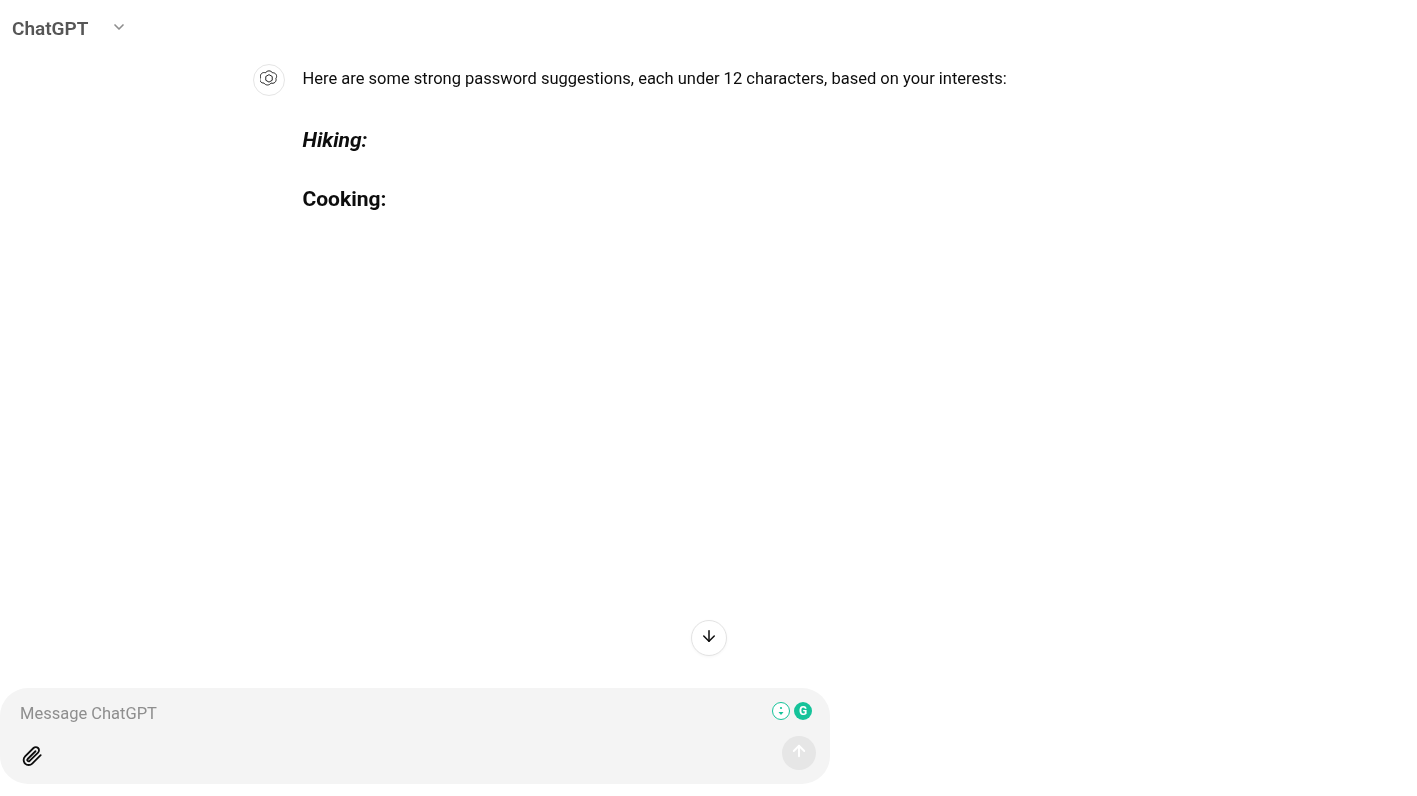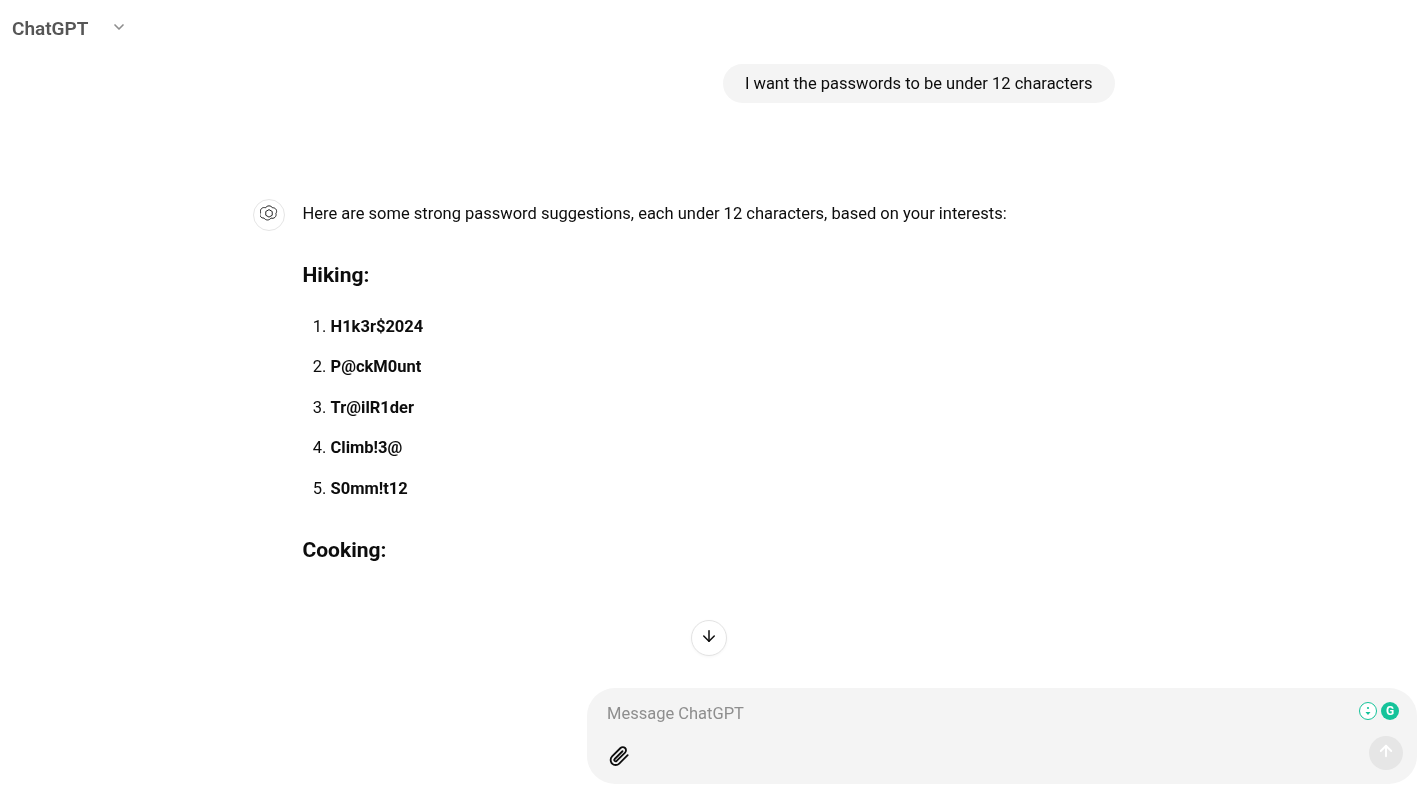--- a/index.html
+++ b/index.html
@@ -91,21 +91,21 @@
     color: #0d0d0d;
     padding-top: 2px;
   }
   .intro { margin-bottom: 32px; }
   .section-heading {
     font-size: 21px;
     font-weight: 700;
     margin-bottom: 14px;
     margin-top: 25px;
   }
-  .section-heading.first { margin-top: 16px; }
+  .section-heading.first { margin-top: 16px; font-style: italic; }
   ol.pw-list {
     list-style: decimal;
     padding-left: 28px;
   }
   ol.pw-list li {
     padding: 7px 0;
     font-size: 16.5px;
   }
   ol.pw-list li span {
     font-weight: 700;
@@ -129,21 +129,21 @@
     box-shadow: 0 1px 3px rgba(0,0,0,0.04);
   }
   .scroll-down svg { width: 18px; height: 18px; }
 
   
   .composer-wrap {
     position: absolute;
     left: 0; right: 0; bottom: 0;
     padding: 0 0 12px 0;
     display: flex;
-    justify-content: flex-end;
+    justify-content: flex-start;
   }
   .composer {
     width: 830px;
     background: #f4f4f4;
     border-radius: 28px;
     padding: 14px 18px 12px 18px;
     position: relative;
     min-height: 96px;
     display: flex;
     flex-direction: column;
@@ -228,44 +228,34 @@
     <span>
       <svg viewBox="0 0 24 24" fill="none" stroke="#8e8e8e" stroke-width="2.5" stroke-linecap="round" stroke-linejoin="round">
           <polyline points="6 9 12 15 18 9"></polyline>
         </svg>
     </span>
   </div>
 </div>
 
 <div class="conversation">
   <div class="conv-inner">
-    <div class="user-row">
-      <div class="user-bubble">I want the passwords to be under 12 characters</div>
-    </div>
 
     <div class="assistant-row">
       <div class="assistant-avatar">
         <span>
           <svg viewBox="0 0 24 24" fill="none" stroke="#0d0d0d" stroke-width="1.2">
             <path d="M12 2.5c2 0 3.7 1 4.7 2.6 1.9-.3 3.8.6 4.8 2.3 1 1.7.8 3.8-.3 5.3.6 1.8.1 3.8-1.3 5.1-1.4 1.3-3.5 1.6-5.2.9-1 1.6-2.7 2.6-4.7 2.6s-3.7-1-4.7-2.6c-1.9.3-3.8-.6-4.8-2.3-1-1.7-.8-3.8.3-5.3-.6-1.8-.1-3.8 1.3-5.1C3.5 4.7 5.6 4.4 7.3 5.1 8.3 3.5 10 2.5 12 2.5z"></path>
             <path d="M12 7.5l4.3 2.5v5L12 17.5 7.7 15v-5L12 7.5z"></path>
           </svg>
         </span>
       </div>
       <div class="assistant-content">
         <p class="intro">Here are some strong password suggestions, each under 12 characters, based on your interests:</p>
 
         <h3 class="section-heading first">Hiking:</h3>
-        <ol class="pw-list">
-          <li><span>H1k3r$2024</span></li>
-          <li><span>P@ckM0unt</span></li>
-          <li><span>Tr@ilR1der</span></li>
-          <li><span>Climb!3@</span></li>
-          <li><span>S0mm!t12</span></li>
-        </ol>
 
         <h3 class="section-heading">Cooking:</h3>
       </div>
     </div>
   </div>
 </div>
 
 <div class="scroll-down">
   <span>
     <svg viewBox="0 0 24 24" fill="none" stroke="#0d0d0d" stroke-width="2" stroke-linecap="round" stroke-linejoin="round">

